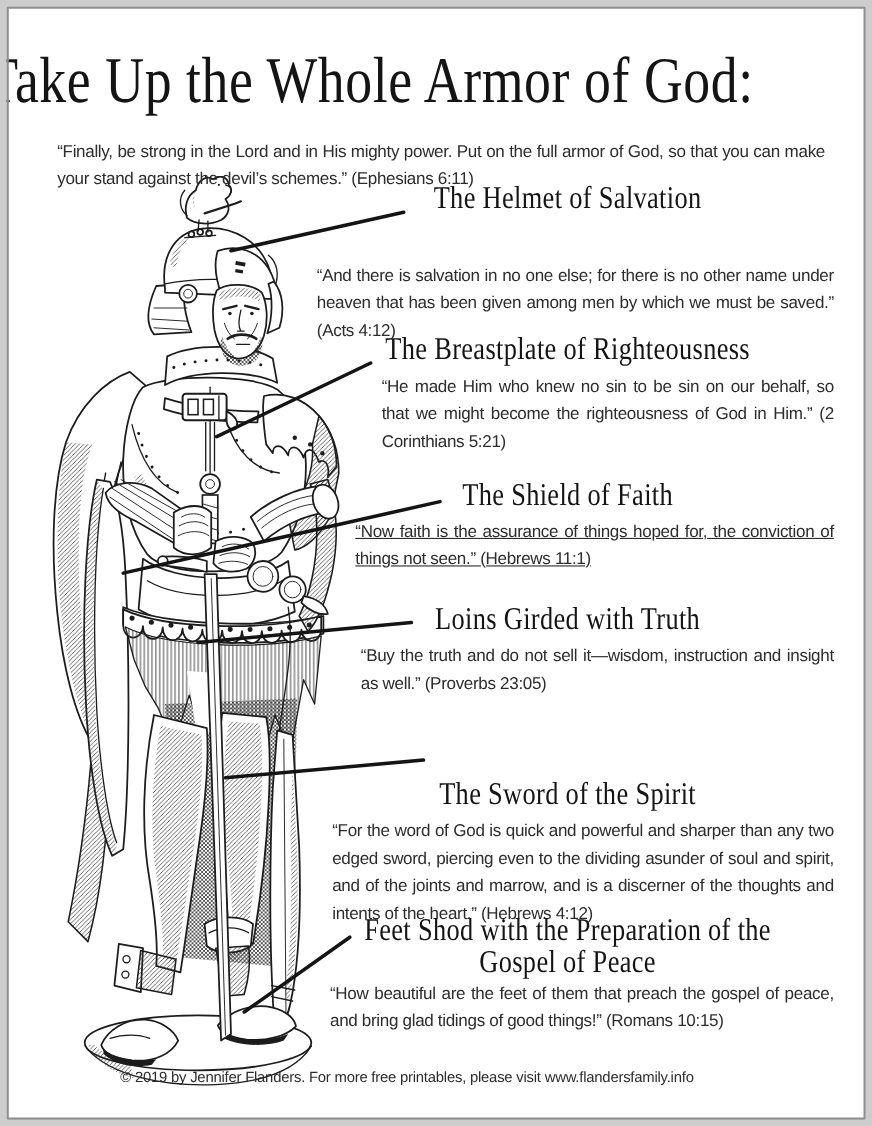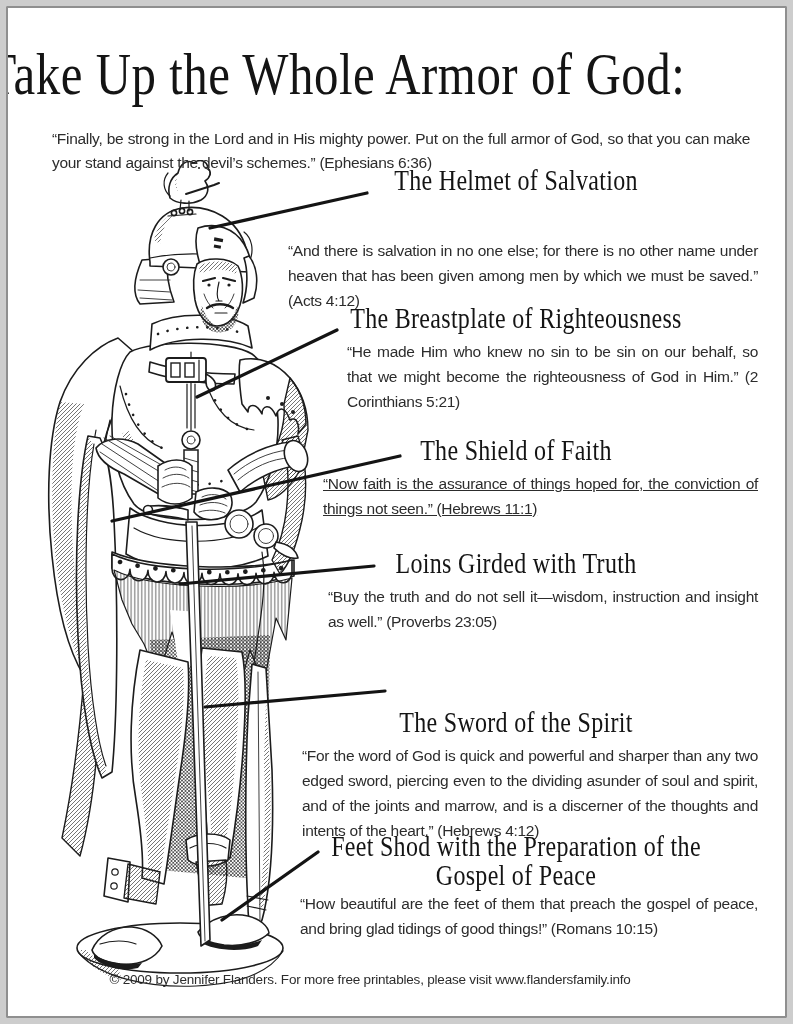--- a/index.html
+++ b/index.html
@@ -244,21 +244,21 @@
   <line class="leader" x1="112" y1="521" x2="400" y2="456"></line>
   <line class="leader" x1="180" y1="584" x2="374" y2="566"></line>
   <line class="leader" x1="205" y1="707" x2="385" y2="691"></line>
   <line class="leader" x1="222" y1="920" x2="318" y2="852"></line>
 </svg>
 
 <div class="title-wrap">
   <span class="t">Take Up the Whole Armor of God:</span>
 </div>
 
-<p class="intro">“Finally, be strong in the Lord and in His mighty power. Put on the full armor of God, so that you can make your stand against the devil’s schemes.” (Ephesians 6:36)</p>
+<p class="intro">“Finally, be strong in the Lord and in His mighty power. Put on the full armor of God, so that you can make your stand against the devil’s schemes.” (Ephesians 6:11)</p>
 
 <div class="section sec1">
   <h2>The Helmet of Salvation</h2>
   <p>“And there is salvation in no one else; for there is no other name under heaven that has been given among men by which we must be saved.” (Acts 4:12)</p>
 </div>
 
 <div class="section sec2">
   <h2>The Breastplate of Righteousness</h2>
   <p>“He made Him who knew no sin to be sin on our behalf, so that we might become the righteousness of God in Him.” (2 Corinthians 5:21)</p>
 </div>
@@ -276,15 +276,15 @@
 <div class="section sec5">
   <h2>The Sword of the Spirit</h2>
   <p>“For the word of God is quick and powerful and sharper than any two edged sword, piercing even to the dividing asunder of soul and spirit, and of the joints and marrow, and is a discerner of the thoughts and intents of the heart.” (Hebrews 4:12)</p>
 </div>
 
 <div class="section sec6">
   <h2>Feet Shod with the Preparation of the Gospel of Peace</h2>
   <p>“How beautiful are the feet of them that preach the gospel of peace, and bring glad tidings of good things!” (Romans 10:15)</p>
 </div>
 
-<div class="footer">© 2009 by Jennifer Flanders. For more free printables, please visit www.flandersfamily.info</div>
+<div class="footer">© 2019 by Jennifer Flanders. For more free printables, please visit www.flandersfamily.info</div>
 
 <div class="page-frame"></div>
 
 </body></html>

